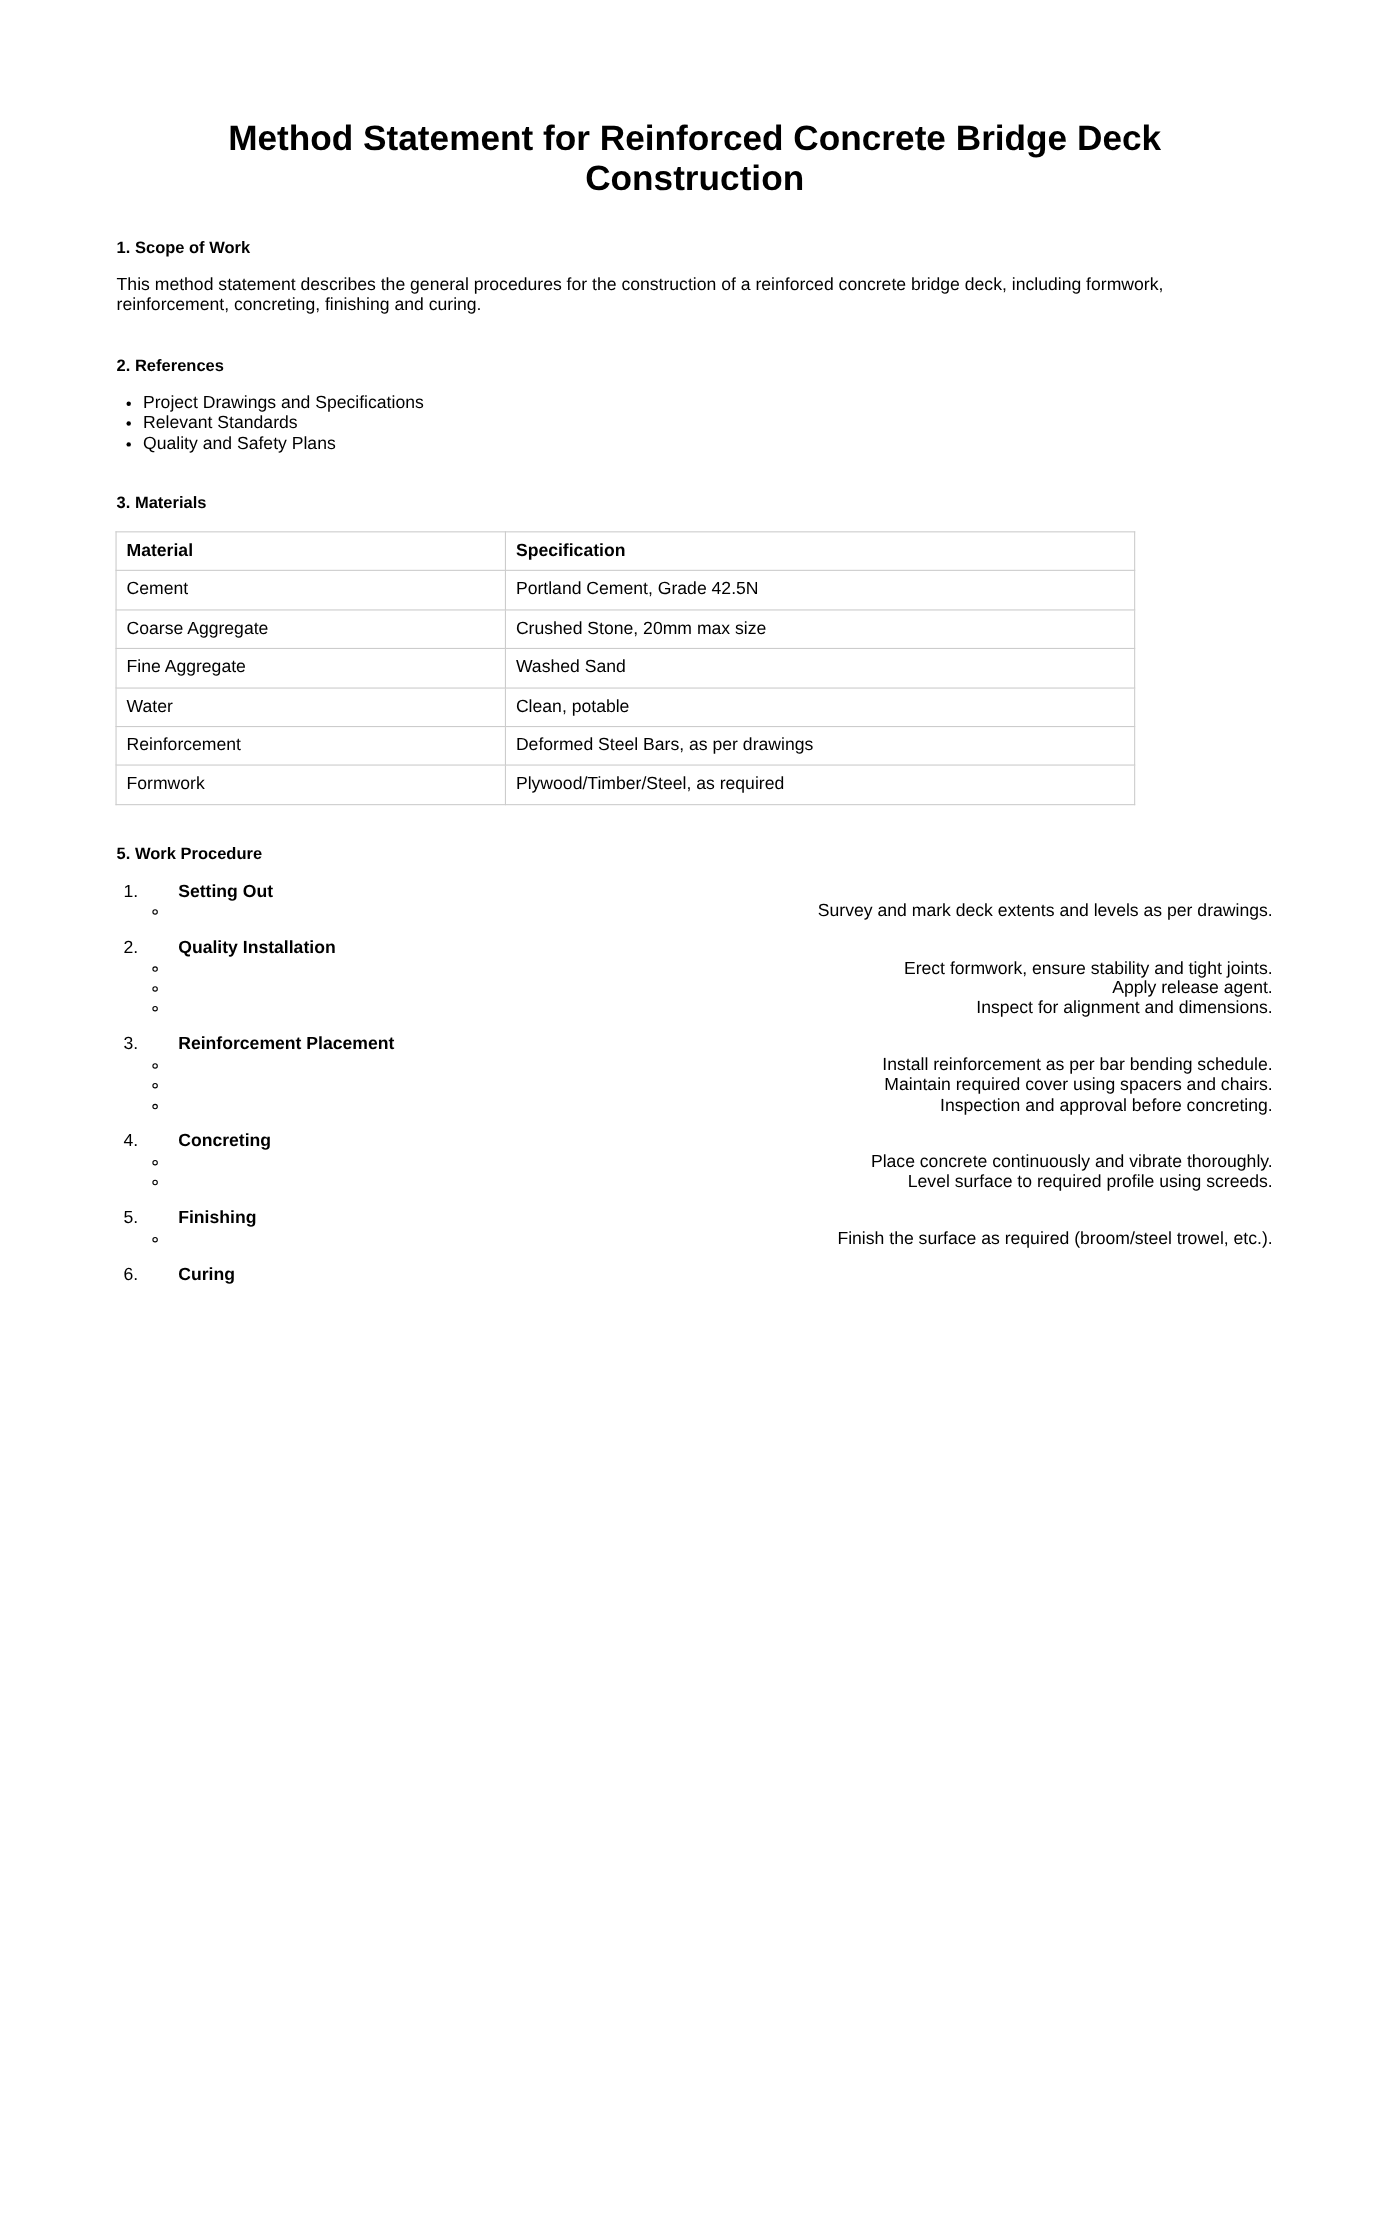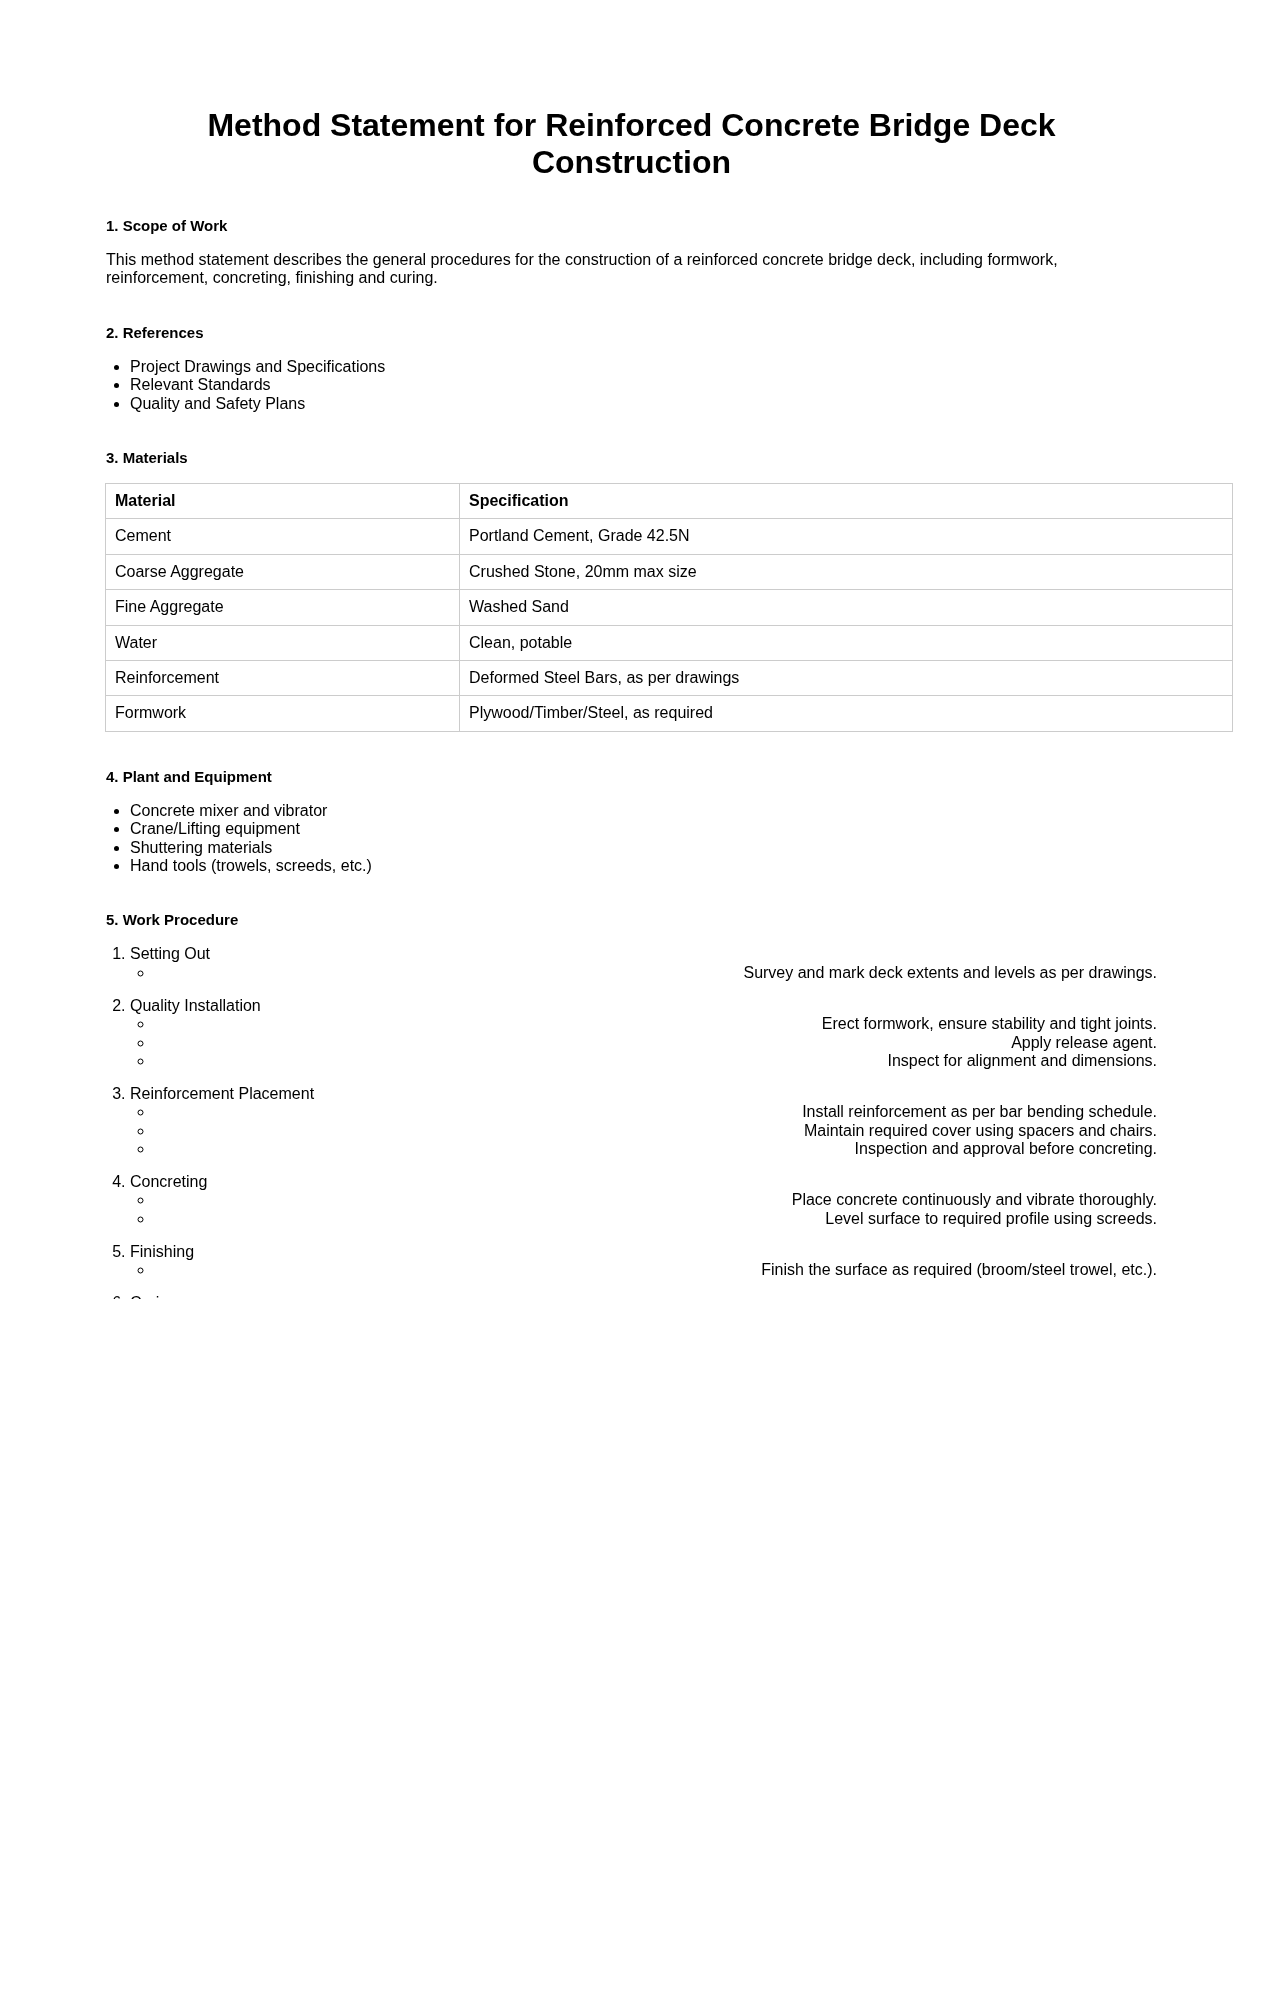--- a/index.html
+++ b/index.html
@@ -36,25 +36,25 @@
     font-size: 15px;
     font-weight: bold;
     line-height: 23px;
     margin: 33px 0 14px 0;
     padding-left: 1px;
   }
   p { margin: 0; padding-left: 1px; }
   ul, ol { margin: 0; padding-left: 25px; }
   ul.refs li, ul.plant li { list-style-type: disc; }
   ol.procedure > li { margin-bottom: 14.6px; }
-  ol.procedure > li > strong { font-weight: normal; }
+  ol.procedure > li > strong { font-weight: bold; margin-left: 32px; }
   ol.procedure ul { padding-left: 24px; text-align: right; }
   ol.procedure ul li { list-style-type: circle; }
   table {
-    width: 1128px;
+    width: 927px;
     border-collapse: collapse;
     table-layout: fixed;
   }
   th, td {
     border: 1px solid #cccccc;
     padding: 8px 8px 8px 9px;
     text-align: left;
     line-height: 18.4px;
     font-size: 16px;
   }
@@ -118,29 +118,20 @@
             <td>Deformed Steel Bars, as per drawings</td>
           </tr>
           <tr>
             <td>Formwork</td>
             <td>Plywood/Timber/Steel, as required</td>
           </tr>
         </tbody>
       </table>
     </section>
 
-    <section>
-      <h2>4. Plant and Equipment</h2>
-      <ul class="plant">
-        <li>Concrete mixer and vibrator</li>
-        <li>Crane/Lifting equipment</li>
-        <li>Shuttering materials</li>
-        <li>Hand tools (trowels, screeds, etc.)</li>
-      </ul>
-    </section>
 
     <section>
       <h2>5. Work Procedure</h2>
       <ol class="procedure">
         <li>
           <strong>Setting Out</strong>
           <ul>
             <li>Survey and mark deck extents and levels as per drawings.</li>
           </ul>
         </li>

